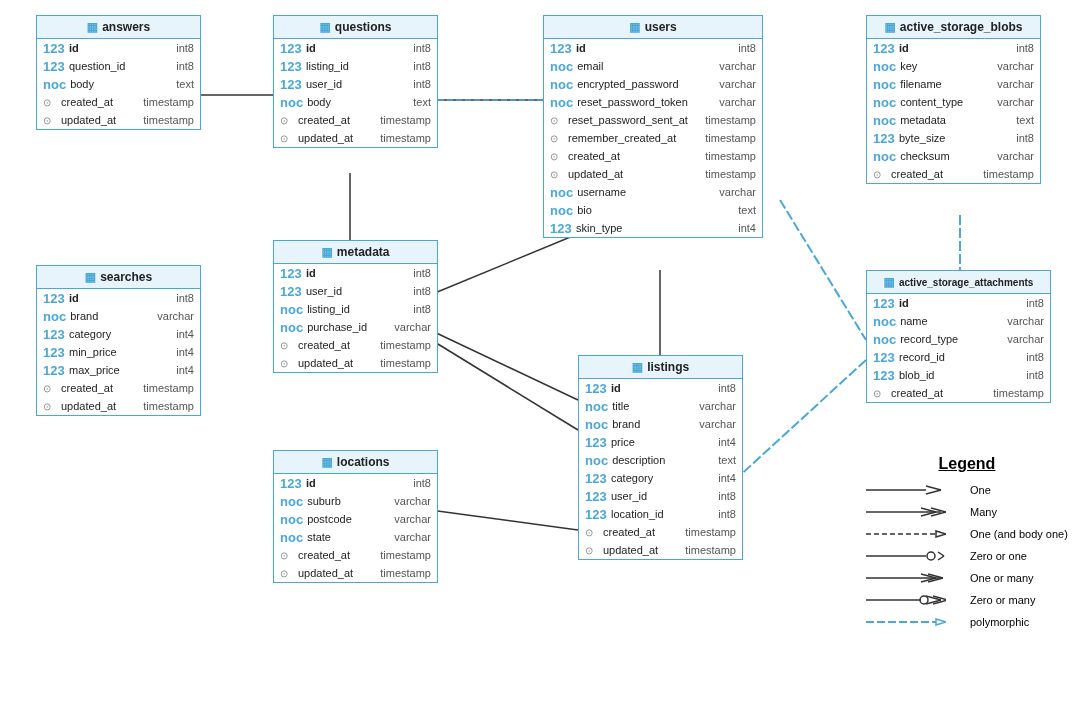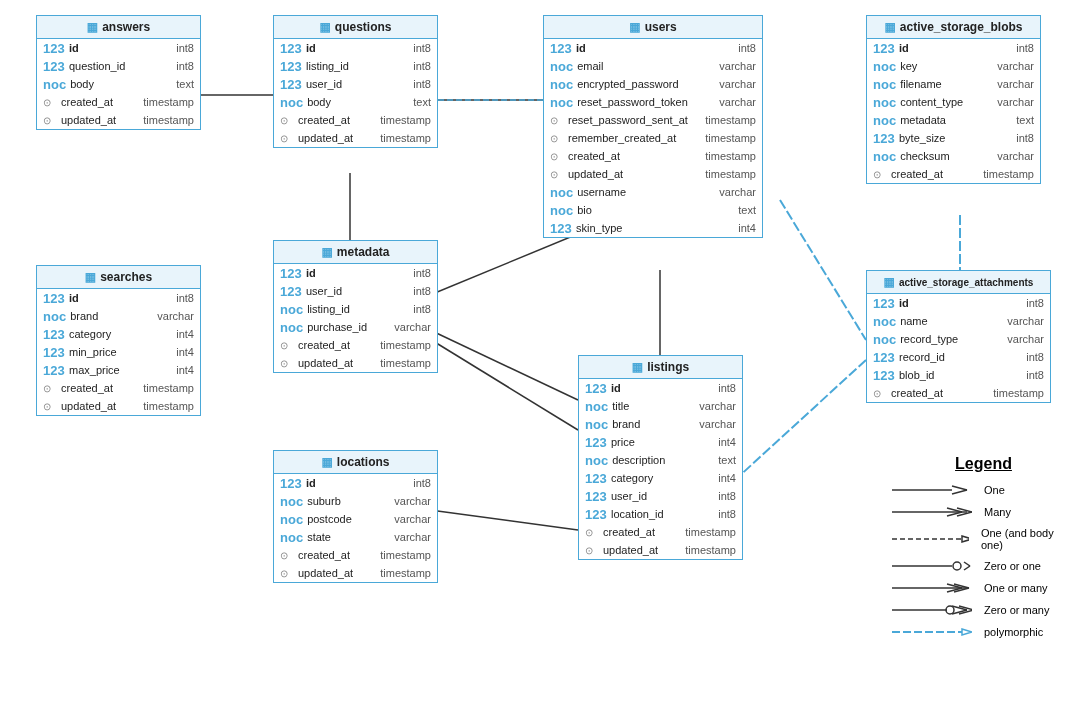--- a/index.html
+++ b/index.html
@@ -78,21 +78,21 @@
     .legend-title {
       font-size: 16px;
       font-weight: bold;
       text-decoration: underline;
       margin-bottom: 10px;
       text-align: center;
     }
     .legend-item {
       display: flex;
       align-items: center;
-      gap: 12px;
+      gap: 24px;
       margin-bottom: 8px;
     }
     svg.connections {
       position: absolute;
       top: 0; left: 0;
       width: 1075px;
       height: 719px;
       pointer-events: none;
     }
   </style>
@@ -508,21 +508,21 @@
       <span class="row-name">created_at</span>
       <span class="row-dtype">timestamp</span>
     </div>
     <div class="table-row">
       <span class="row-icon">⊙</span>
       <span class="row-name">updated_at</span>
       <span class="row-dtype">timestamp</span>
     </div>
   </div>
 
-  <div style="position:absolute; left:892px; top:455px;">
+  <div style="position:absolute; left:866px; top:455px;">
     <div class="legend-title">Legend</div>
 
     <div class="legend-item">
       <svg width="80" height="14">
         <line x1="0" y1="7" x2="60" y2="7" stroke="#333" stroke-width="1.5"></line>
         <line x1="60" y1="3" x2="75" y2="7" stroke="#333" stroke-width="1.5"></line>
         <line x1="60" y1="11" x2="75" y2="7" stroke="#333" stroke-width="1.5"></line>
       </svg>
       <span>One</span>
     </div>

